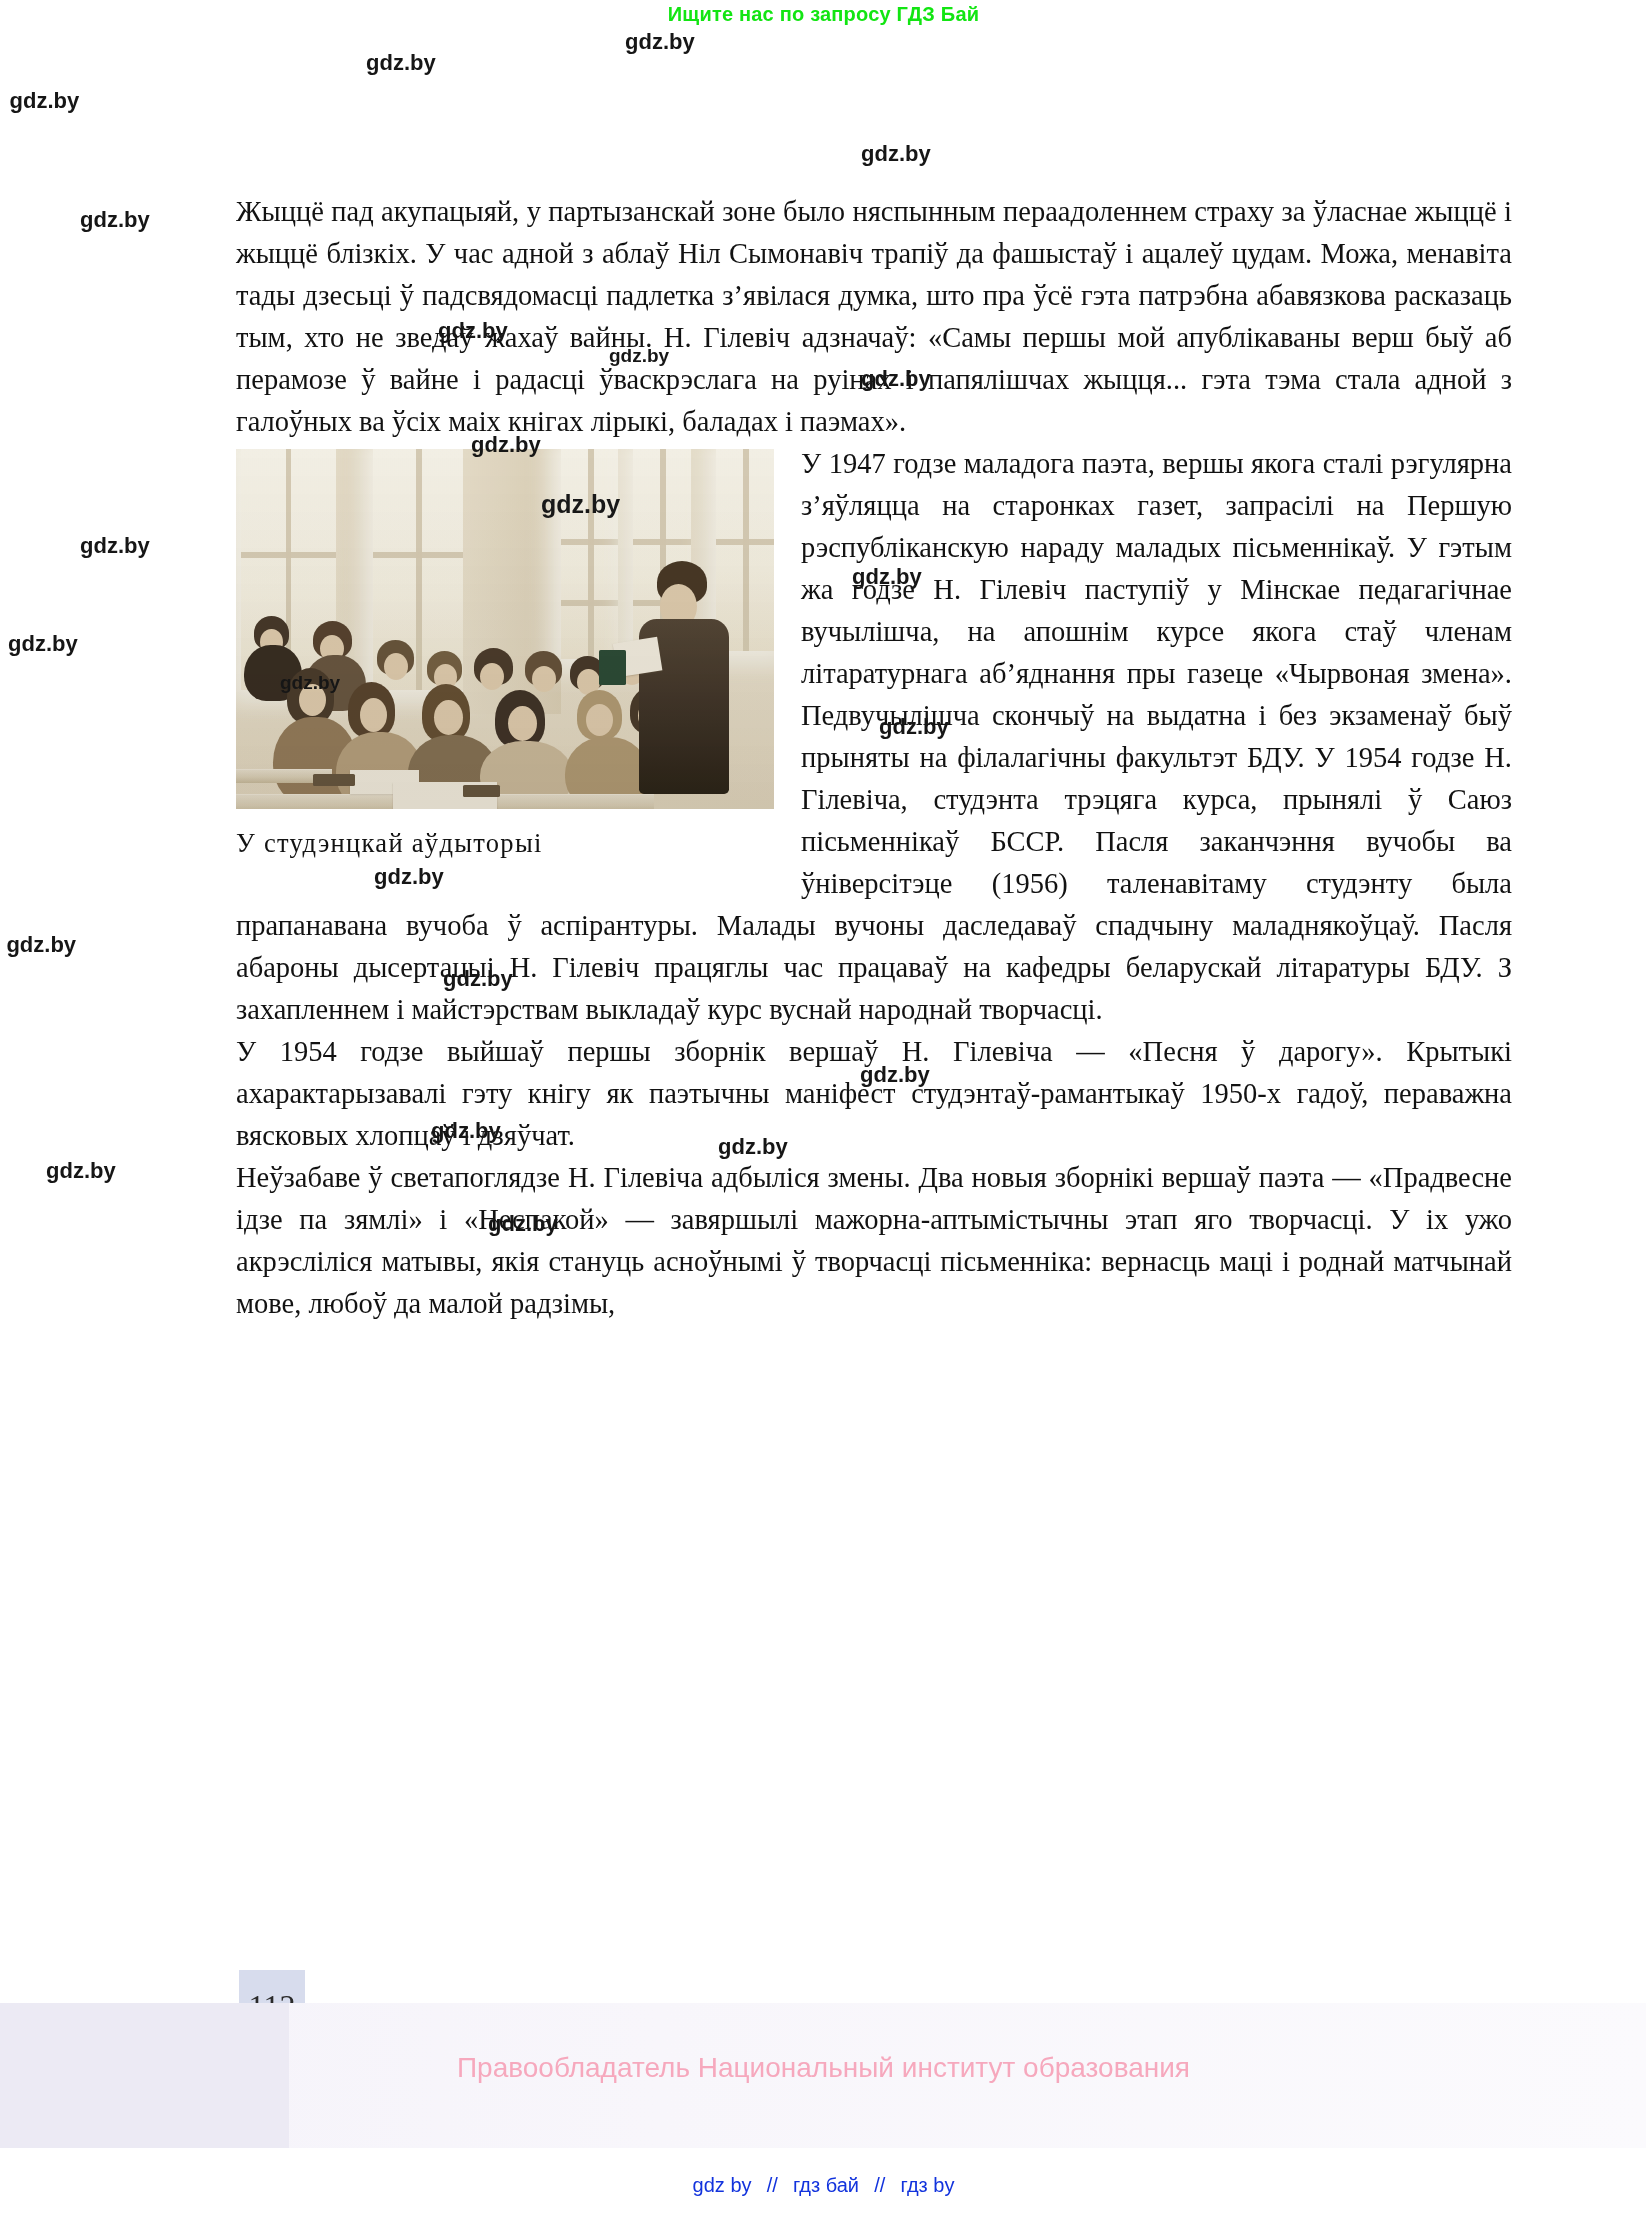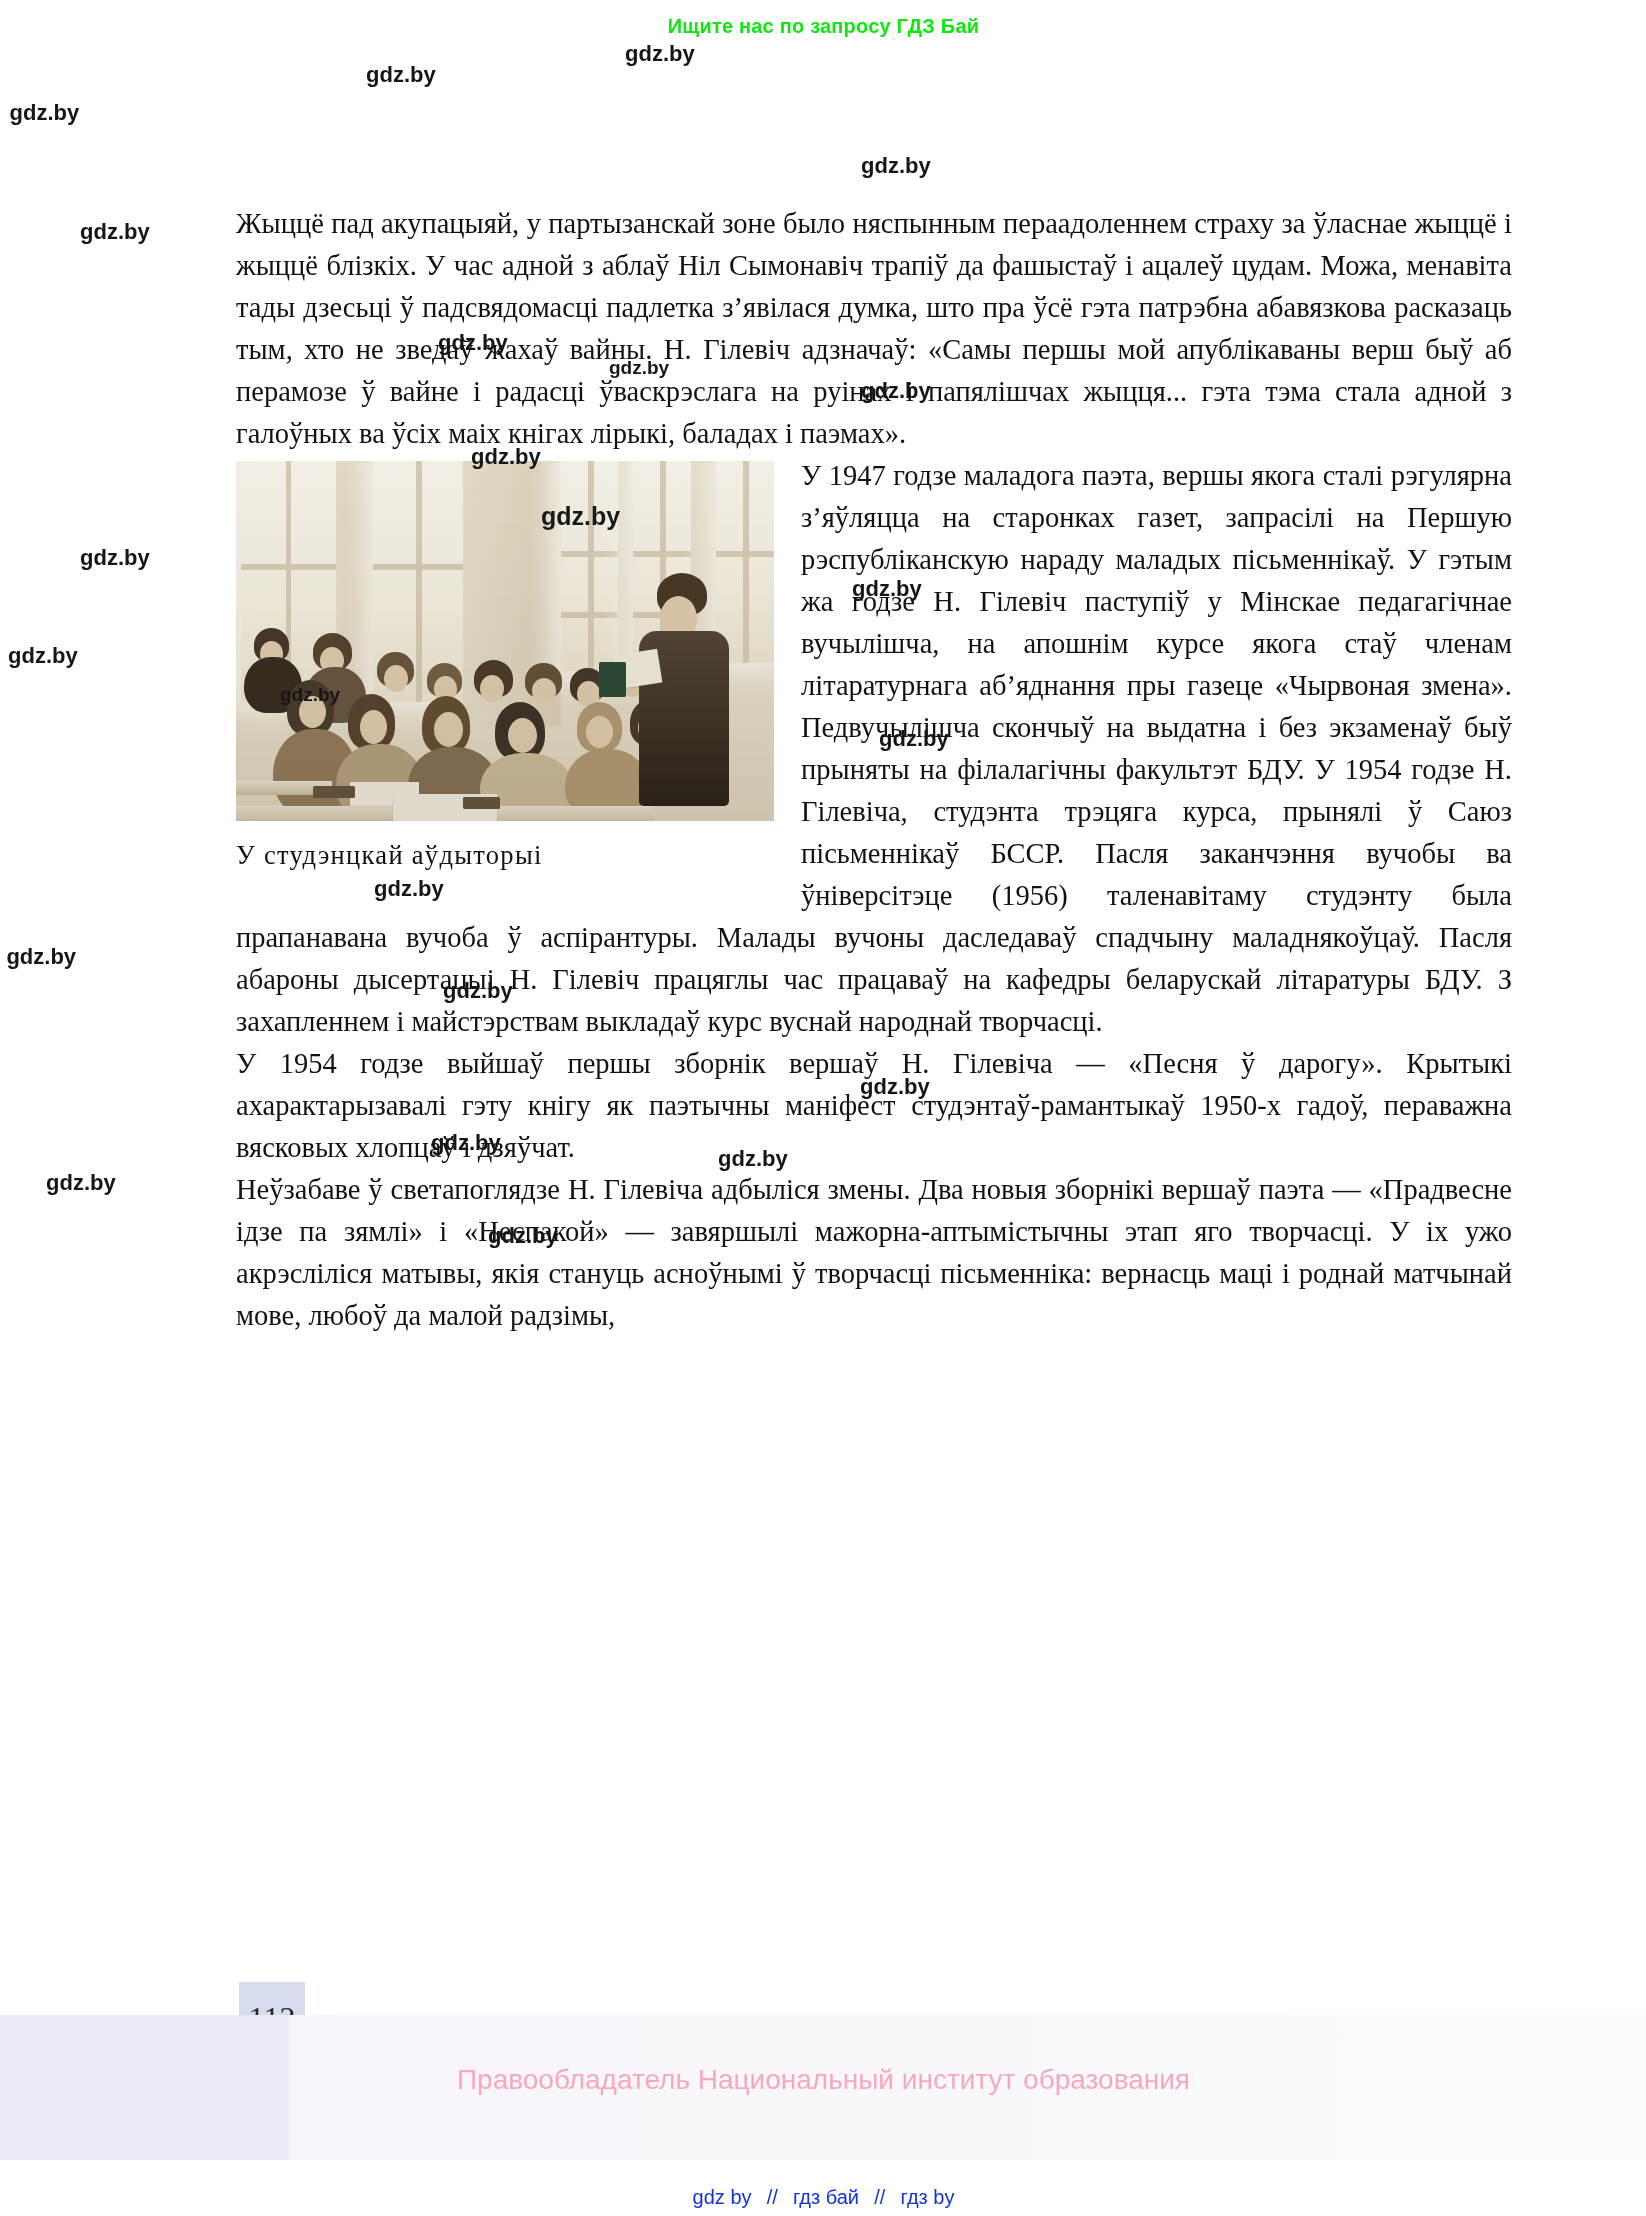--- a/index.html
+++ b/index.html
@@ -27,21 +27,21 @@
     font-weight: 700;
     color: #12e512;
     letter-spacing: 0.2px;
     white-space: nowrap;
   }
 
   
   #page-sheet {
     position: absolute;
     left: 0;
-    top: 12px;
+    top: 0;
     width: 1647px;
     height: 1724px;
     background: #ffffff;
   }
 
   
   #text-column {
     position: absolute;
     left: 236px;
     top: 191px;

